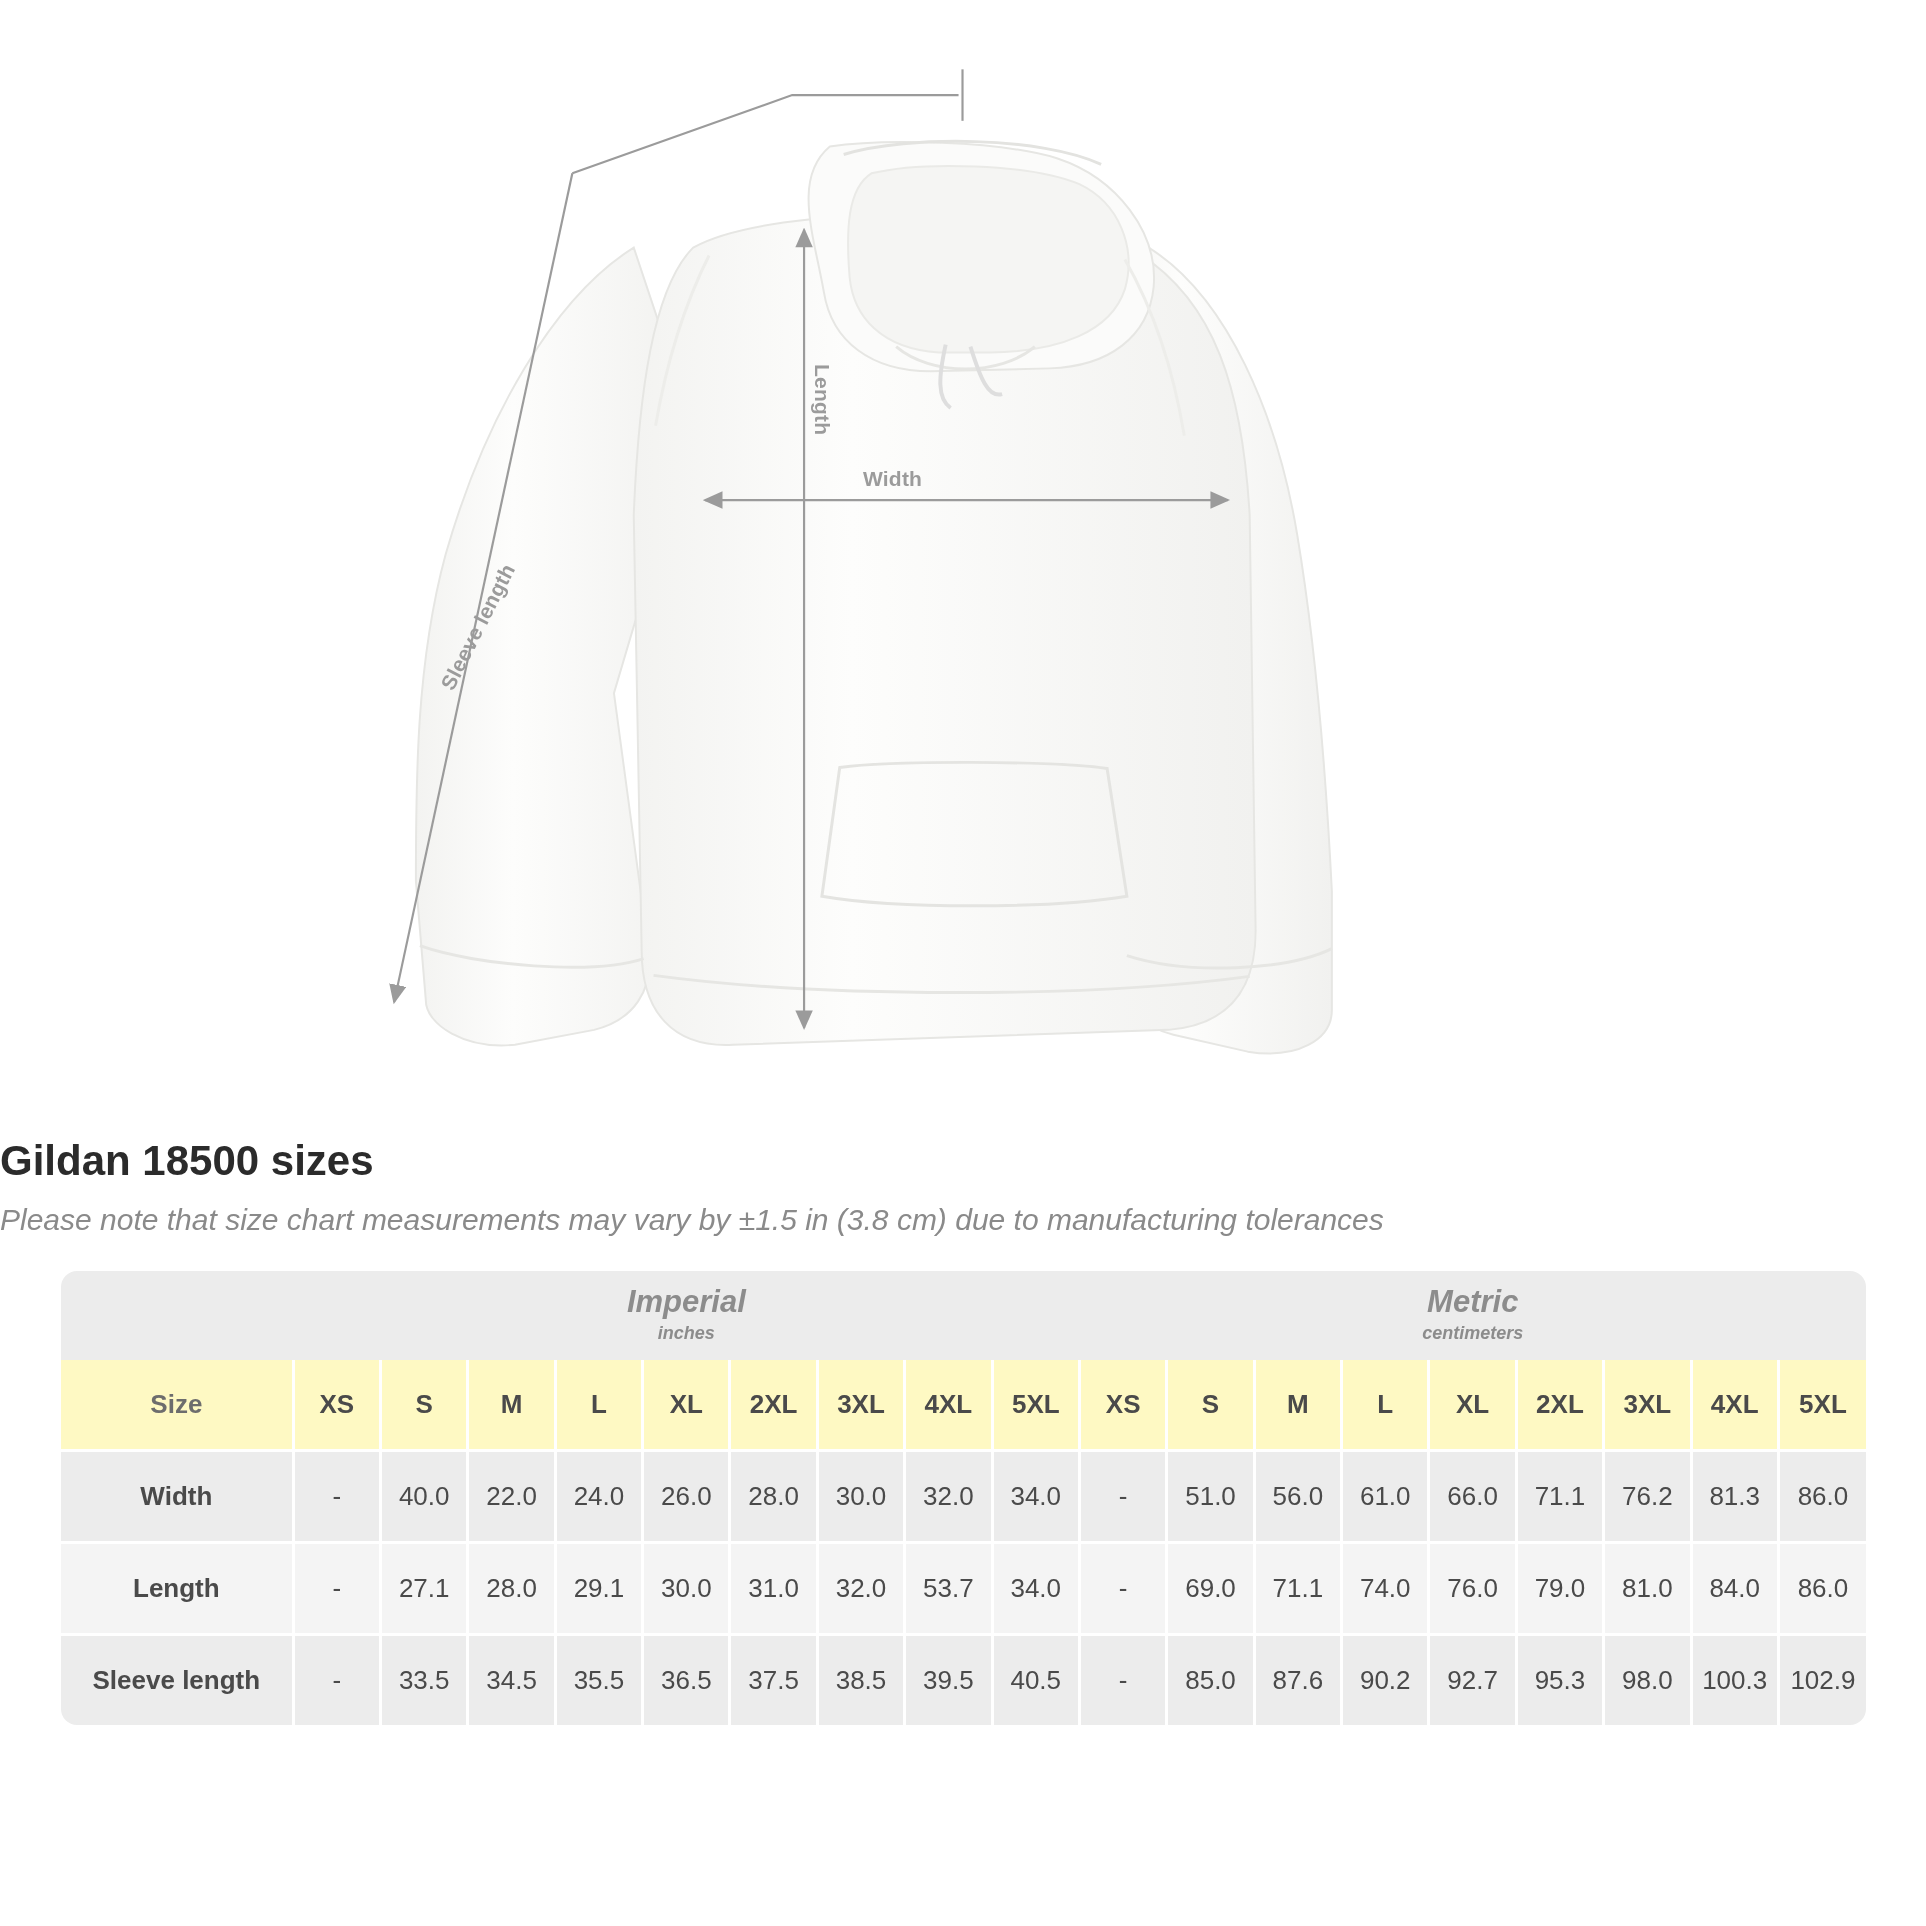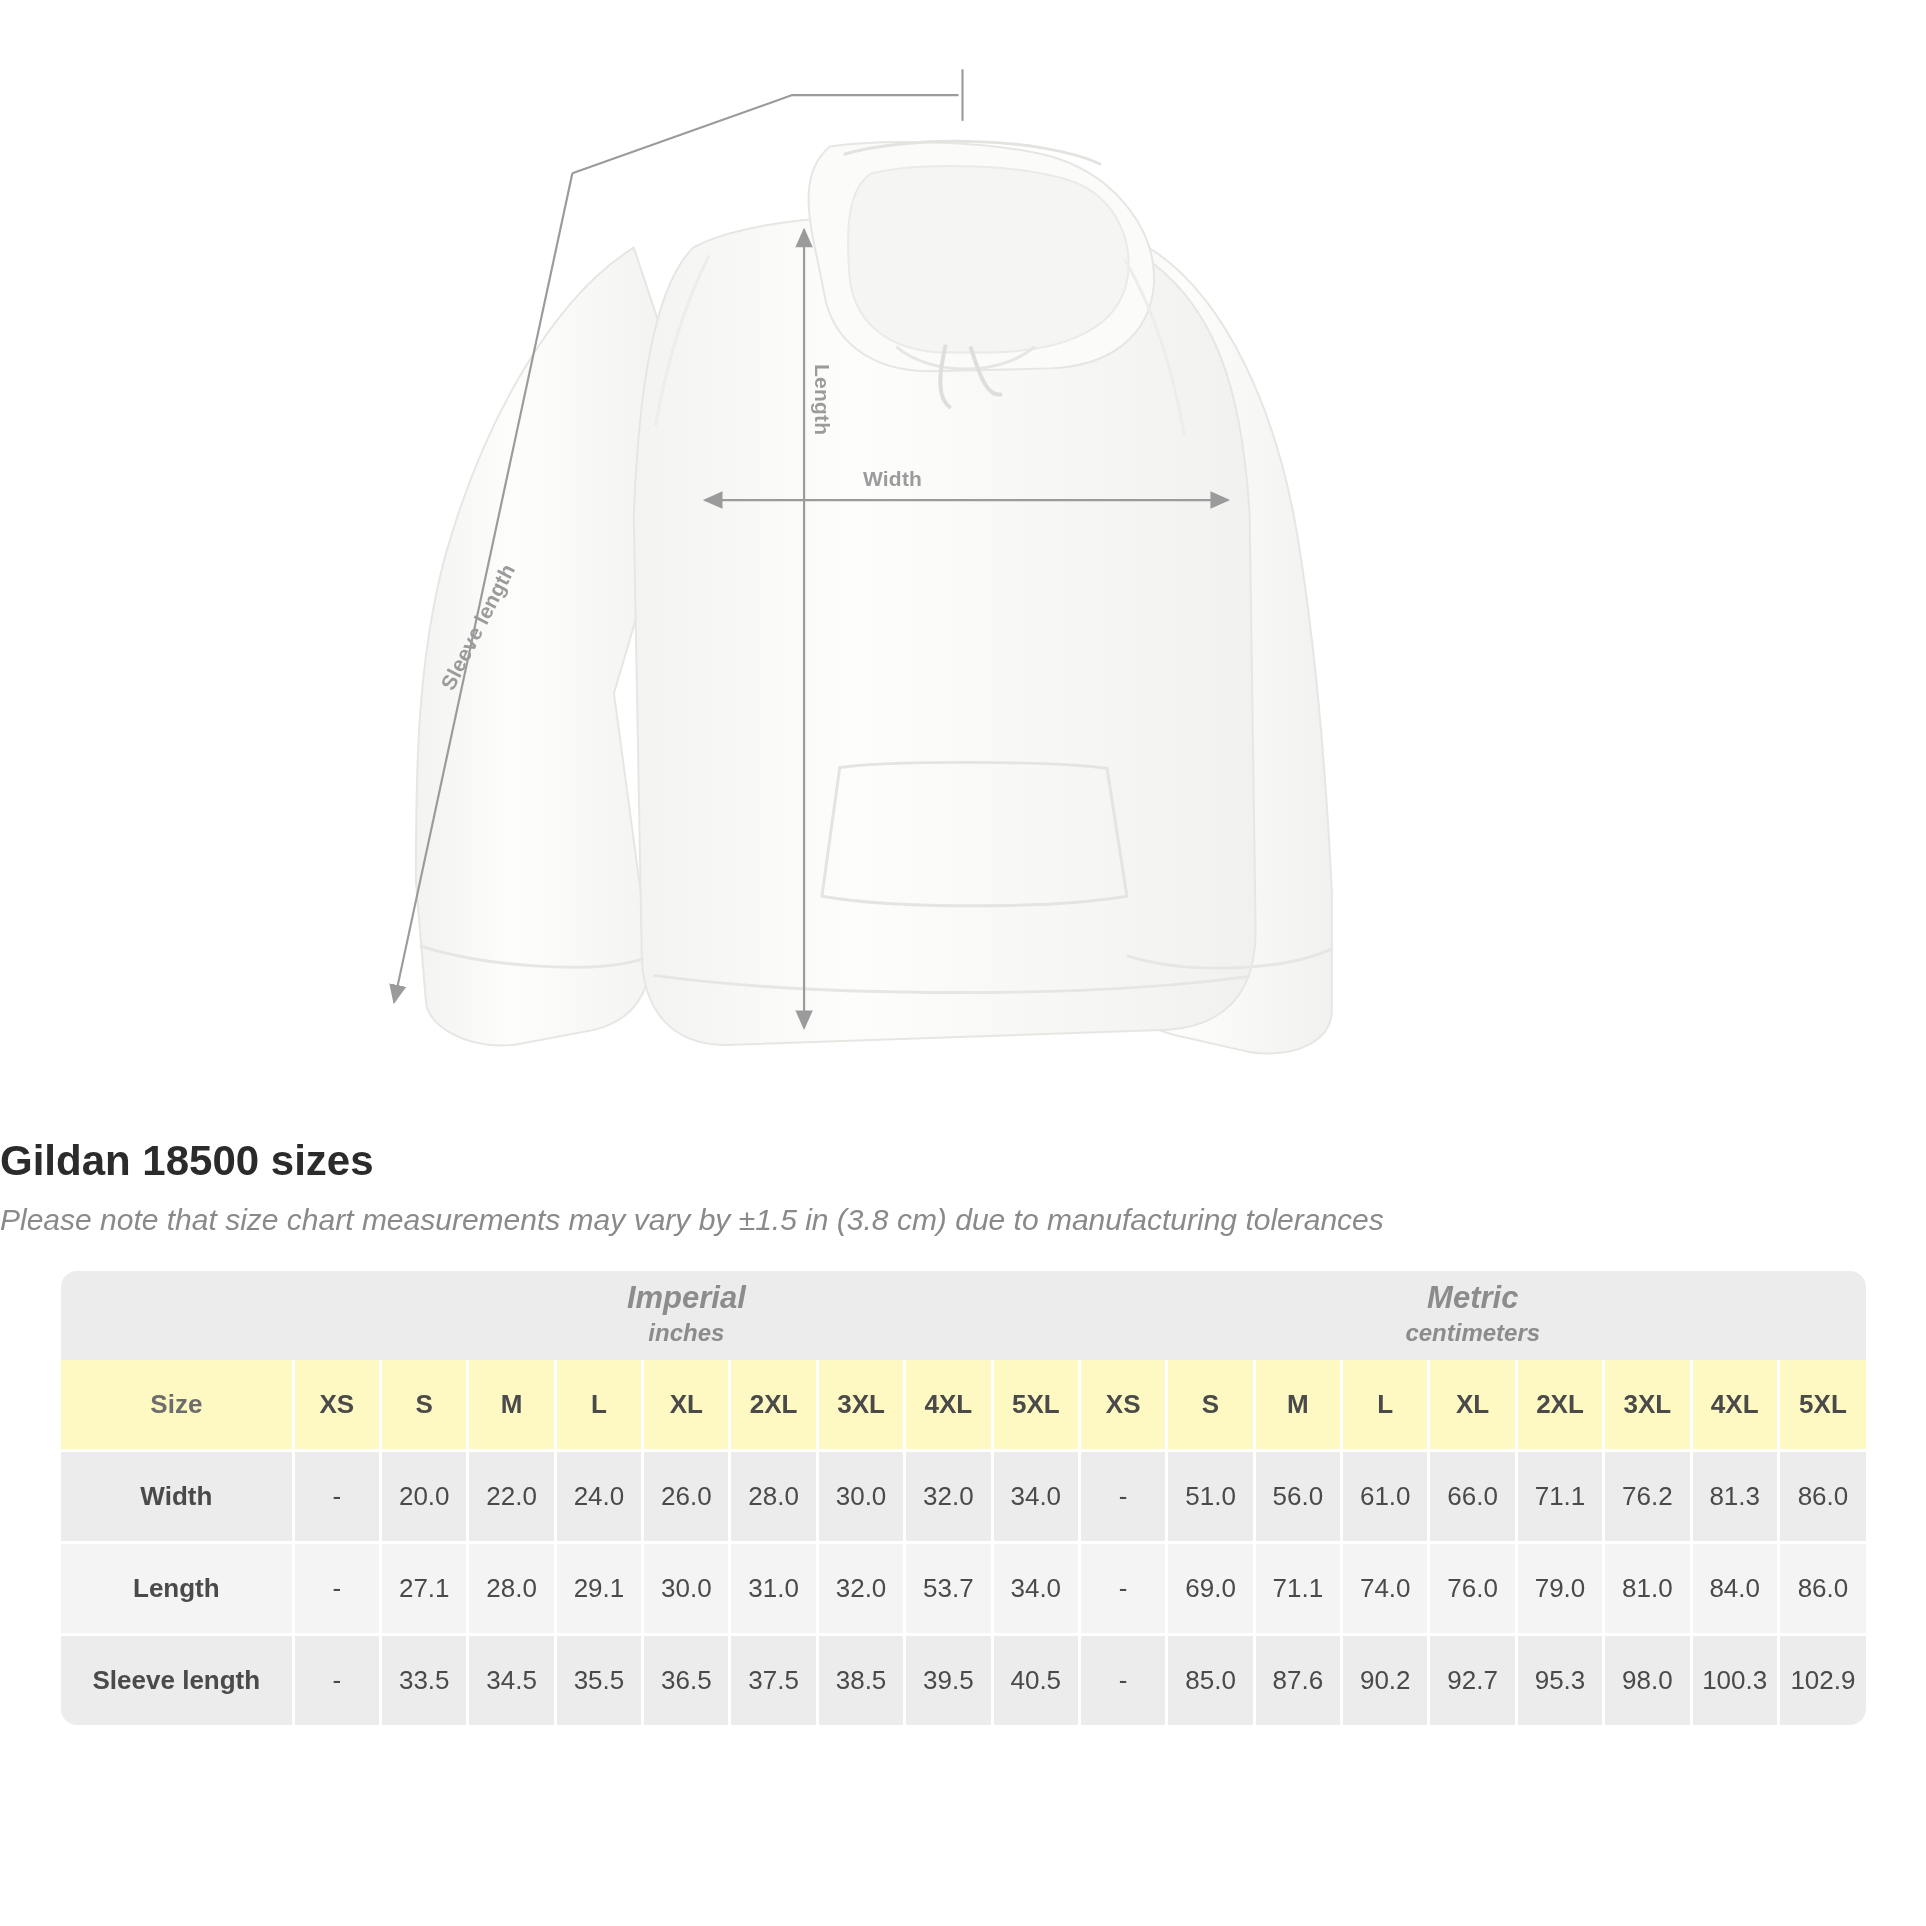--- a/index.html
+++ b/index.html
@@ -89,21 +89,21 @@
   }
   .unit-name {
     font-size: 31px;
     font-style: italic;
     font-weight: bold;
     color: #8c8c8c;
     display: block;
     line-height: 1.15;
   }
   .unit-sub {
-    font-size: 24px;
+    font-size: 18px;
     font-style: italic;
     color: #8c8c8c;
     display: block;
     line-height: 1.5;
   }
   .unit-row th.blank {
     background: #ececec;
   }
   
   .size-row th {
@@ -281,21 +281,21 @@
           <th>2XL</th>
           <th>3XL</th>
           <th>4XL</th>
           <th>5XL</th>
         </tr>
     </thead>
     <tbody id="table-body">
         <tr class="band-a">
           <td class="rowlabel">Width</td>
           <td>-</td>
-          <td>20.0</td>
+          <td>40.0</td>
           <td>22.0</td>
           <td>24.0</td>
           <td>26.0</td>
           <td>28.0</td>
           <td>30.0</td>
           <td>32.0</td>
           <td>34.0</td>
           <td>-</td>
           <td>51.0</td>
           <td>56.0</td>

